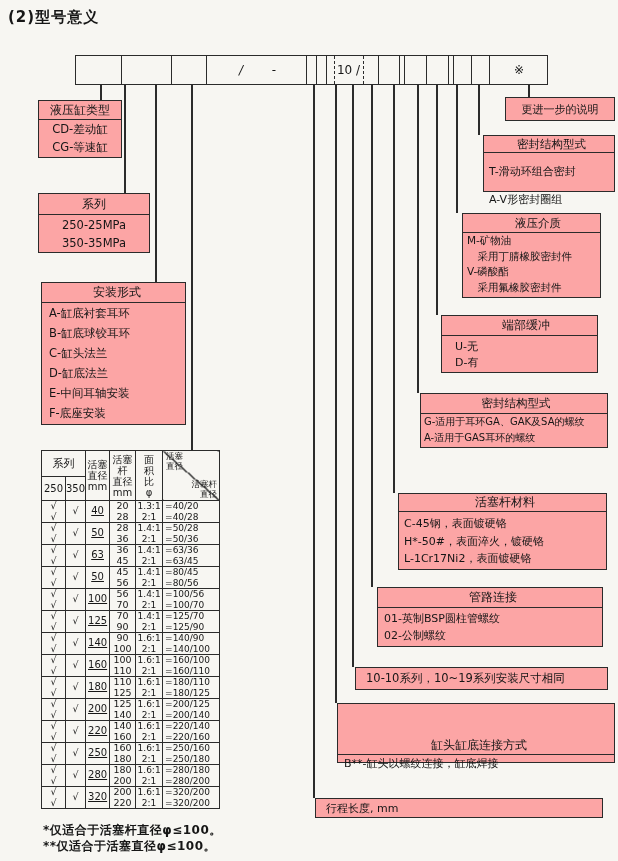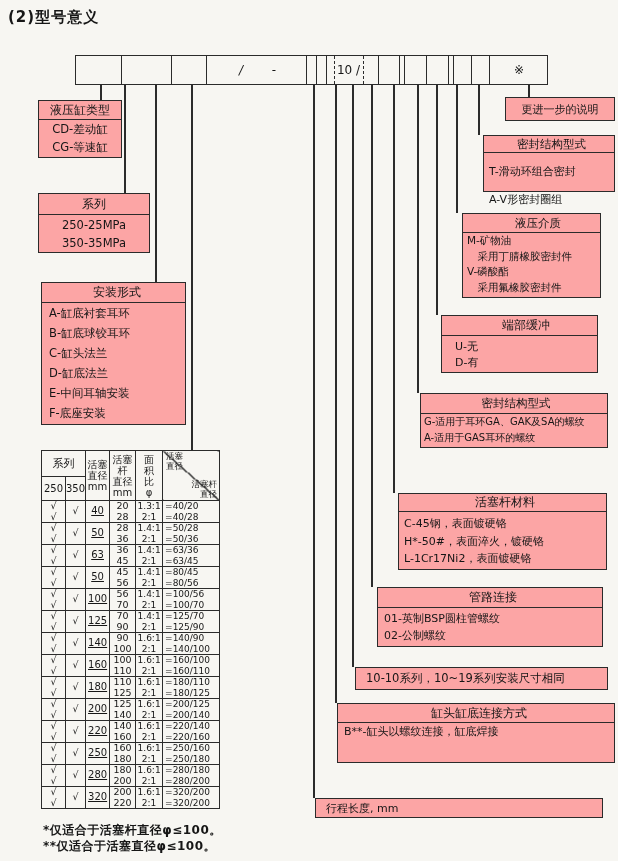--- a/index.html
+++ b/index.html
@@ -38,21 +38,21 @@
   .bcush .items{padding-top:3px;}
   .bcush .line{line-height:16px;padding-left:13px;font-size:11px;}
   .bthr .bh{height:20px;line-height:19px;padding-left:4px;font-size:11.5px;}
   .bthr .line{line-height:15.5px;padding-left:3px;font-size:10px;}
   .bmat .bh{height:18px;line-height:17px;padding-left:5px;}
   .bmat .items{padding-top:3px;}
   .bmat .line{line-height:17.5px;padding-left:5px;font-size:11px;}
   .bpipe .bh{height:20px;line-height:19px;padding-left:6px;}
   .bpipe .items{padding-top:2px;}
   .bpipe .line{line-height:17px;padding-left:6px;font-size:11px;}
-  .bhead .bh{height:19px;line-height:18px;padding-left:6px;}
+  .bhead .bh{height:19px;line-height:18px;padding-left:6px;margin-top:32px;}
   .bhead .line{line-height:18px;padding-left:6px;font-size:11px;}
   .sline { display:flex; align-items:center; padding-left:10px; font-size:11.5px; }
   .sline.center { justify-content:center; padding-left:0; font-size:11px; }
 
   
   .sizetable { position:absolute; left:41px; top:450px; border-collapse:collapse; table-layout:fixed; background:#f7f6f2; }
   .sizetable th, .sizetable td { border:1.2px solid #2b2b2b; text-align:center; vertical-align:middle; padding:0; font-weight:normal; }
   .sizetable thead th { font-size:10px; line-height:11px; white-space:pre-line; }
   .sizetable thead .sr { font-size:11px; }
   .sizetable thead .sub { height:24px; font-size:10px; }

